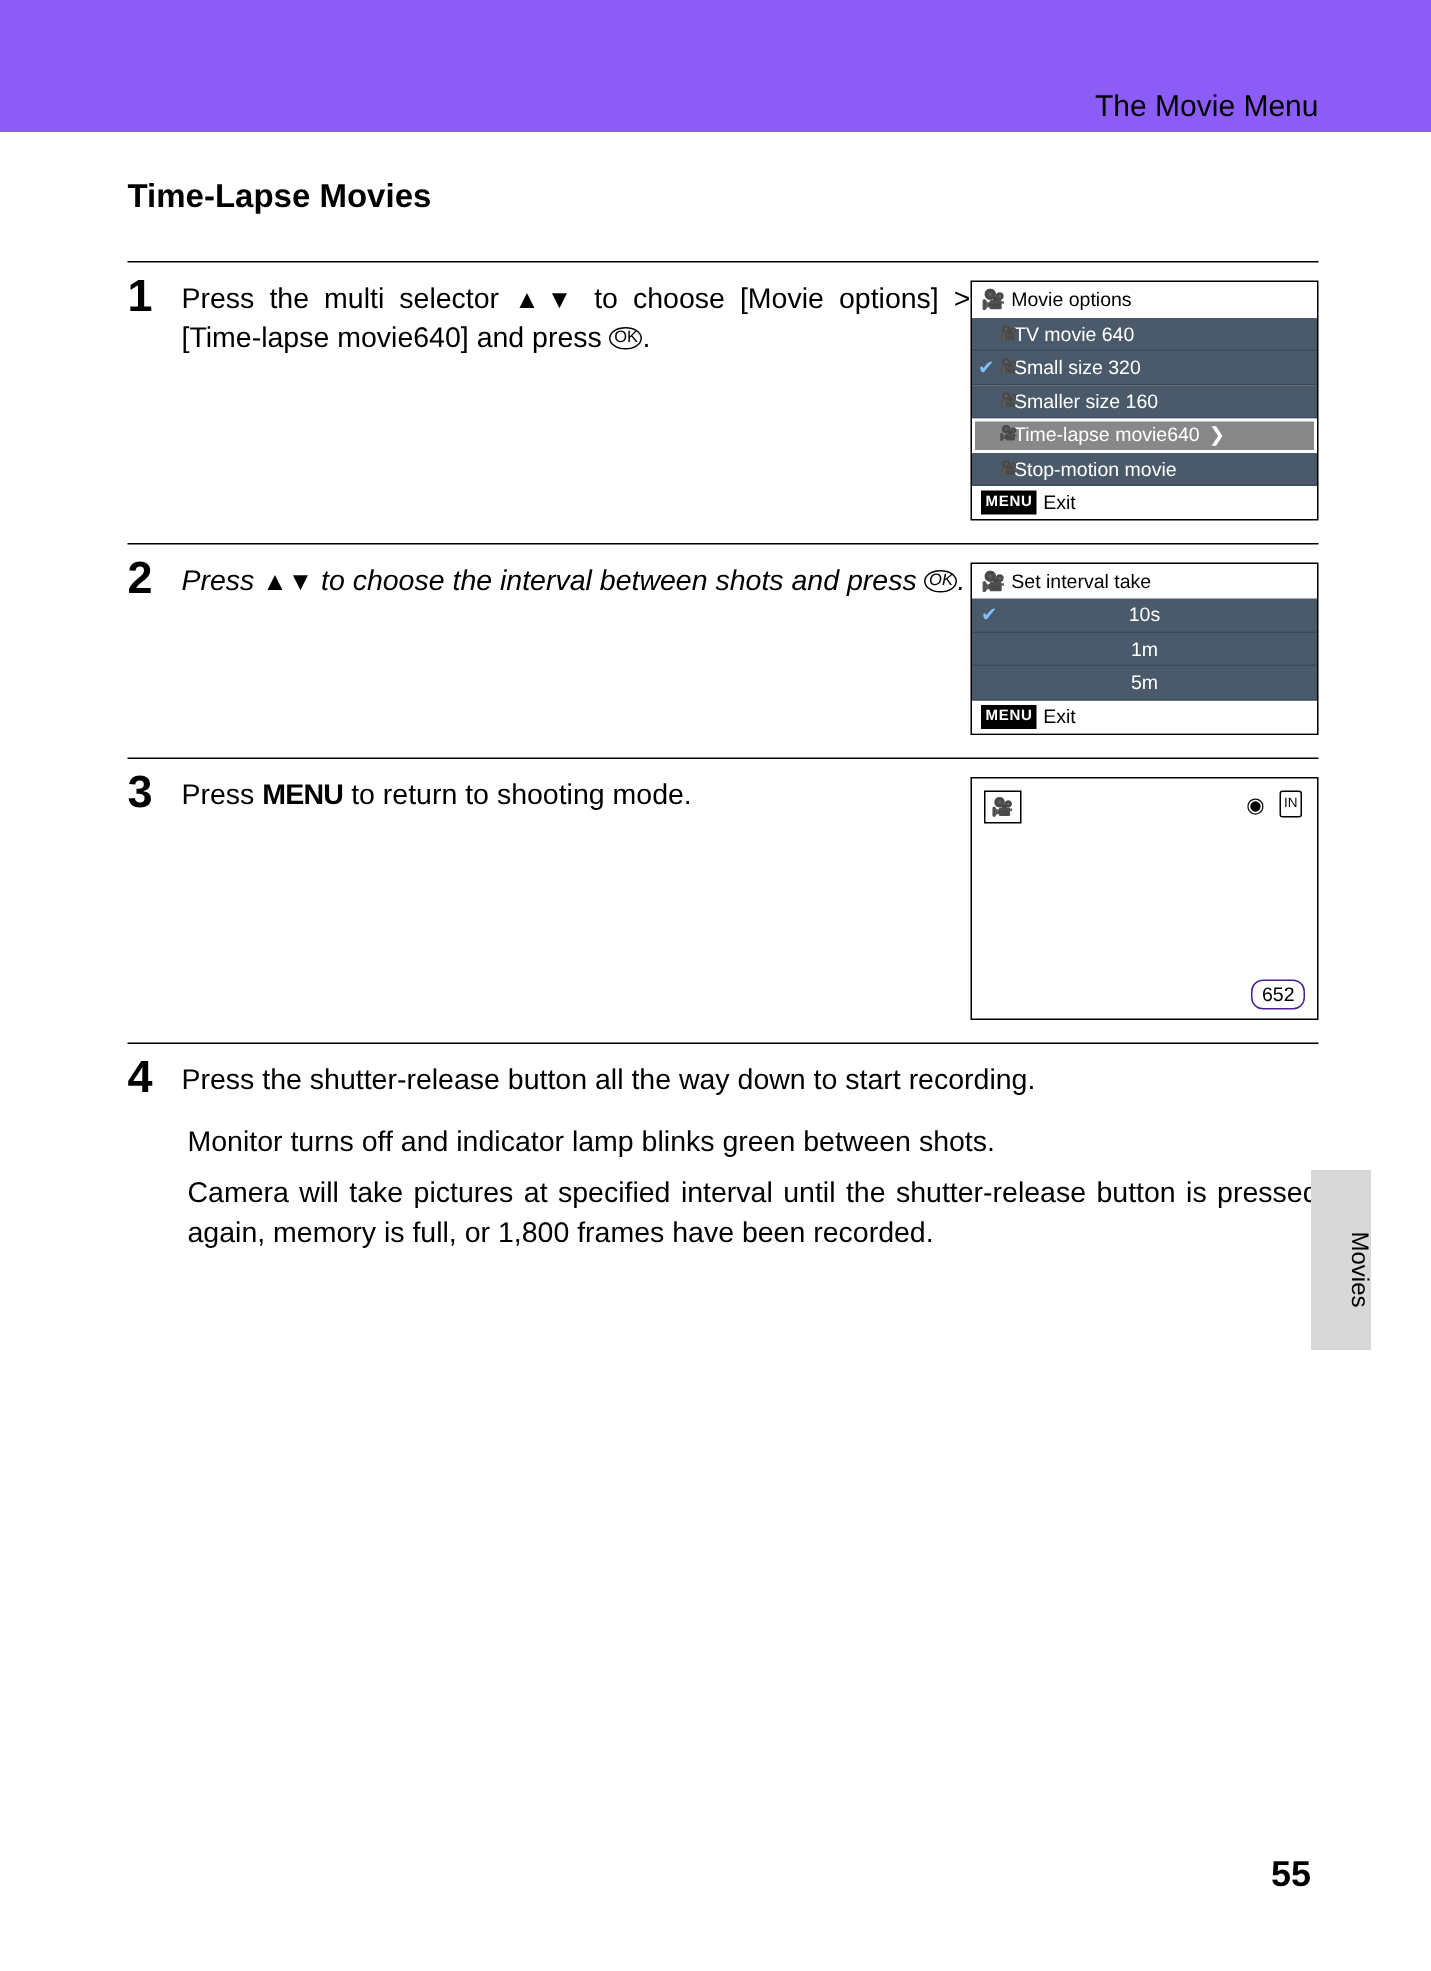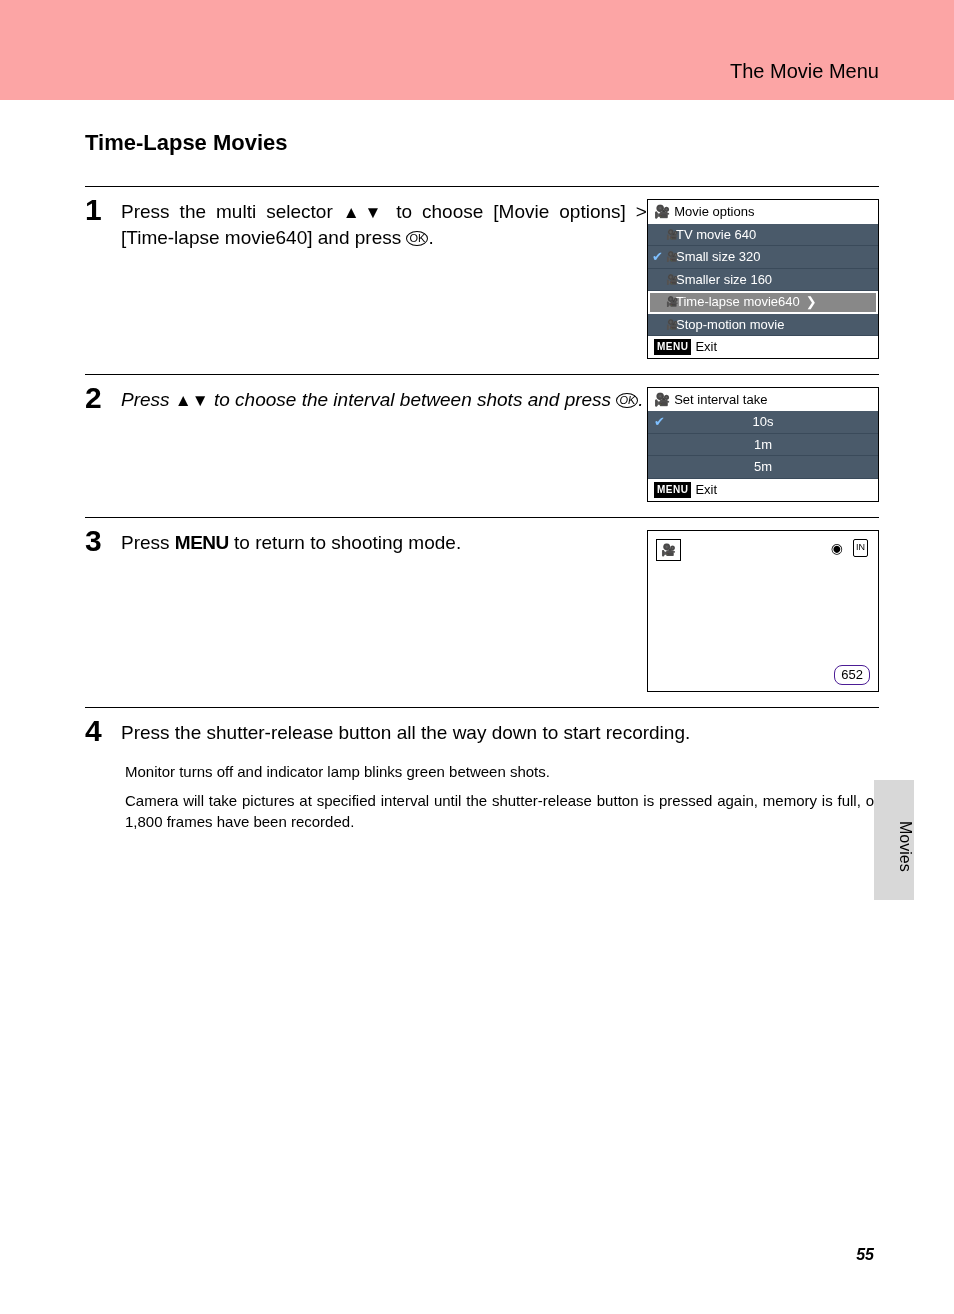--- a/index.html
+++ b/index.html
@@ -6,22 +6,22 @@
     margin: 0;
     padding: 0;
     font-family: Arial, Helvetica, sans-serif;
     background: #fff;
     width: 954px;
     height: 1314px;
     position: relative;
     color: #000;
   }
   .header-bar {
-    background: #fca5a5;
-    height: 100px;
+    background: #8b5cf6;
+    height: 88px;
     width: 100%;
     position: relative;
   }
   .header-title {
     position: absolute;
     right: 75px;
     top: 60px;
     font-size: 20px;
   }
   .content {
@@ -178,21 +178,21 @@
   .lcd3 .counter {
     position: absolute;
     bottom: 6px;
     right: 8px;
     font-size: 13px;
     border: 1px solid #4c1d95;
     border-radius: 8px;
     padding: 0 6px;
   }
   .sub-text {
-    font-size: 15px;
+    font-size: 19px;
     margin: 8px 0 0 40px;
     line-height: 1.4;
     text-align: justify;
   }
   .arrow { font-size: 0.9em; }
   .side-tab {
     position: absolute;
     right: 40px;
     top: 780px;
     width: 40px;
@@ -201,23 +201,22 @@
     writing-mode: vertical-rl;
     text-align: center;
     font-size: 16px;
     padding-top: 12px;
     box-sizing: border-box;
   }
   .page-num {
     position: absolute;
     bottom: 50px;
     right: 80px;
-    font-style: italic;
-    font-weight: bold;
-    font-size: 16px;
+    font-weight: bold;
+    font-size: 24px;
   }
   .ok-icon {
     display: inline-block;
     border: 1.5px solid #000;
     border-radius: 50%;
     font-size: 11px;
     padding: 1px 2px;
     vertical-align: middle;
     line-height: 1;
   }

